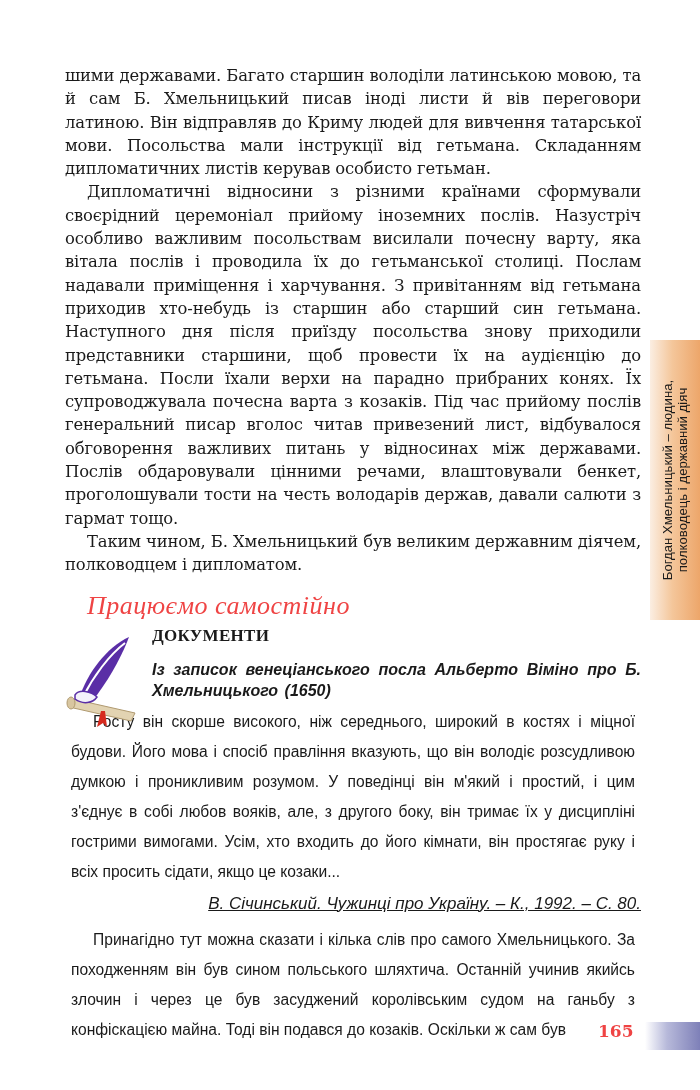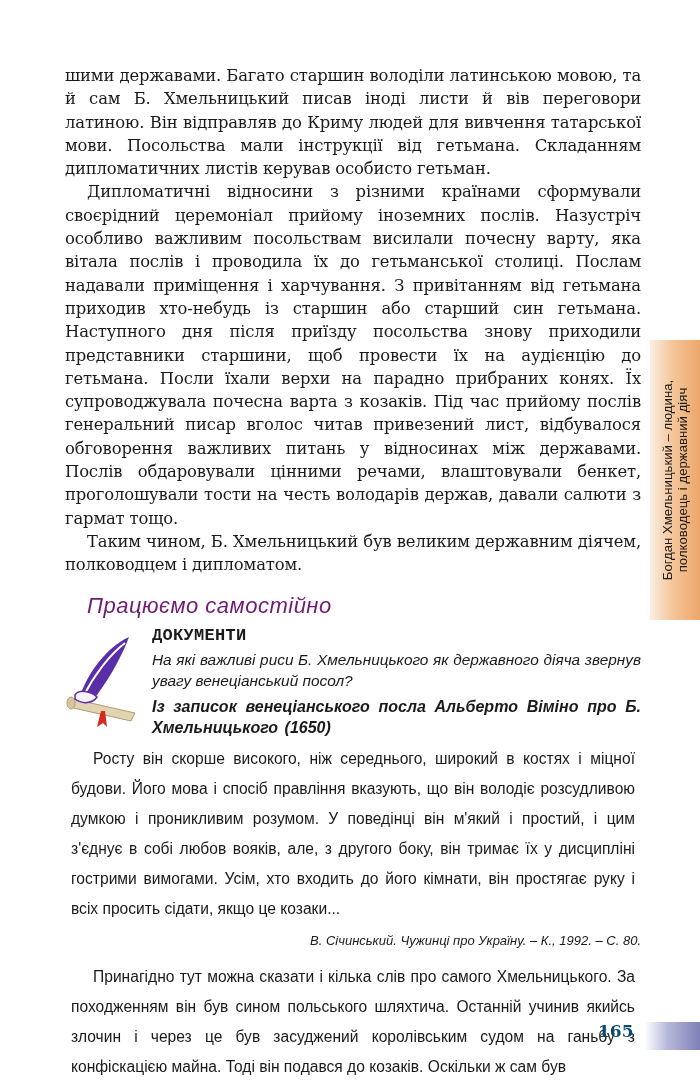--- a/index.html
+++ b/index.html
@@ -23,47 +23,47 @@
     .serif-p {
       font-family: "DejaVu Serif", "Liberation Serif", serif;
       font-size: 16.4px;
       line-height: 23.3px;
       text-align: justify;
       margin: 0;
       letter-spacing: -0.15px;
     }
     .indent { text-indent: 22px; }
     .cursive-heading {
-      font-family: Liberation Sans, sans-serif;
+      font-family: Liberation Serif, serif;
       font-style: italic;
-      font-size: 22px;
+      font-size: 26px;
       letter-spacing: 0.5px;
-      color: #701a75;
+      color: #ef4444;
       margin: 14px 0 4px 22px;
       height: 30px;
       line-height: 30px;
     }
     .doc-block {
       position: relative;
       padding-left: 87px;
     }
     .feather {
       position: absolute;
       left: -8px;
       top: 8px;
       width: 84px;
       height: 96px;
     }
     .doc-title {
-      font-family: Liberation Mono, monospace;
+      font-family: Liberation Serif, serif;
       font-weight: bold;
       font-size: 17px;
       line-height: 22px;
       letter-spacing: 0.3px;
-      margin: 0 0 2px 0;
+      margin: 0 0 12px 0;
     }
     .doc-question {
       font-family: "Liberation Sans", "DejaVu Sans", sans-serif;
       font-style: italic;
       font-size: 15.4px;
       line-height: 21px;
       margin: 0 0 5px 0;
       text-align: justify;
     }
     .doc-source {
@@ -79,24 +79,25 @@
     .sans-p {
       font-family: "Liberation Sans", "DejaVu Sans", sans-serif;
       font-size: 15.6px;
       line-height: 30px;
       text-align: justify;
       margin: 6px;
     }
     .citation {
       font-family: "Liberation Sans", "DejaVu Sans", sans-serif;
       font-style: italic;
-      font-size: 13px;
+      font-size: 17px;
       line-height: 22px;
       text-align: right;
       margin: 6px 0 10px 0;
+      text-decoration: underline;
     }
     .indented-block { padding-left: 87px; }
     .side-tab {
       position: absolute;
       left: 650px;
       top: 340px;
       width: 50px;
       height: 280px;
       background: linear-gradient(to right, #fbeee2 0%, #f4c69a 45%, #eda66a 100%);
     }
@@ -112,21 +113,21 @@
       text-align: center;
       color: #1a1a1a;
     }
     .page-number {
       position: absolute;
       left: 598px;
       top: 1021px;
       font-family: "DejaVu Serif", "Liberation Serif", serif;
       font-weight: bold;
       font-size: 17px;
-      color: #0c4a6e;
+      color: #ef4444;
     }
     .page-bar {
       position: absolute;
       left: 645px;
       top: 1022px;
       width: 55px;
       height: 28px;
       background: linear-gradient(to right, #ffffff 0%, #b7b9da 40%, #7e80b8 100%);
     }
   </style>
@@ -143,21 +144,20 @@
   <div class="doc-block">
     <svg class="feather" viewBox="0 0 84 96">
       <path d="M12 74 L74 88 L78 80 L16 66 Z" fill="#e2d3b2" stroke="#b09a70" stroke-width="1"></path>
       <ellipse cx="14" cy="70" rx="4" ry="6" fill="#d8c6a0" stroke="#b09a70" stroke-width="1"></ellipse>
       <path d="M44 78 L40 94 L46 90 L50 94 L48 78 Z" fill="#d62a1e"></path>
       <path d="M22 66 C30 40 50 14 72 4 C66 20 56 40 40 62 C36 66 30 68 22 66 Z" fill="#5a2ea6"></path>
       <path d="M26 64 C36 44 52 22 68 10" stroke="#ffffff" stroke-width="2" fill="none"></path>
       <path d="M18 62 C22 56 34 58 40 64 C36 70 26 72 18 66 Z" fill="#f4f2fb" stroke="#5a2ea6" stroke-width="1.5"></path>
     </svg>
     <div class="doc-title">ДОКУМЕНТИ</div>
-    <p class="doc-question">На які важливі риси Б. Хмельницького як державного діяча звернув увагу венеціанський посол?</p>
     <p class="doc-source">Із записок венеціанського посла Альберто Віміно про Б. Хмельницького (1650)</p>
   </div>
 
   <p class="sans-p indent">Росту він скорше високого, ніж середнього, широкий в костях і міцної будови. Його мова і спосіб правління вказують, що він володіє розсудливою думкою і проникливим розумом. У поведінці він м'який і простий, і цим з'єднує в собі любов вояків, але, з другого боку, він тримає їх у дисципліні гострими вимогами. Усім, хто входить до його кімнати, він простягає руку і всіх просить сідати, якщо це козаки...</p>
   <div class="citation">В. Січинський. Чужинці про Україну. – К., 1992. – С. 80.</div>
 
 
   <p class="sans-p indent">Принагідно тут можна сказати і кілька слів про самого Хмельницького. За походженням він був сином польського шляхтича. Останній учинив якийсь злочин і через це був засуджений королівським судом на ганьбу з конфіскацією майна. Тоді він подався до козаків. Оскільки ж сам був</p>
 </div>
 

